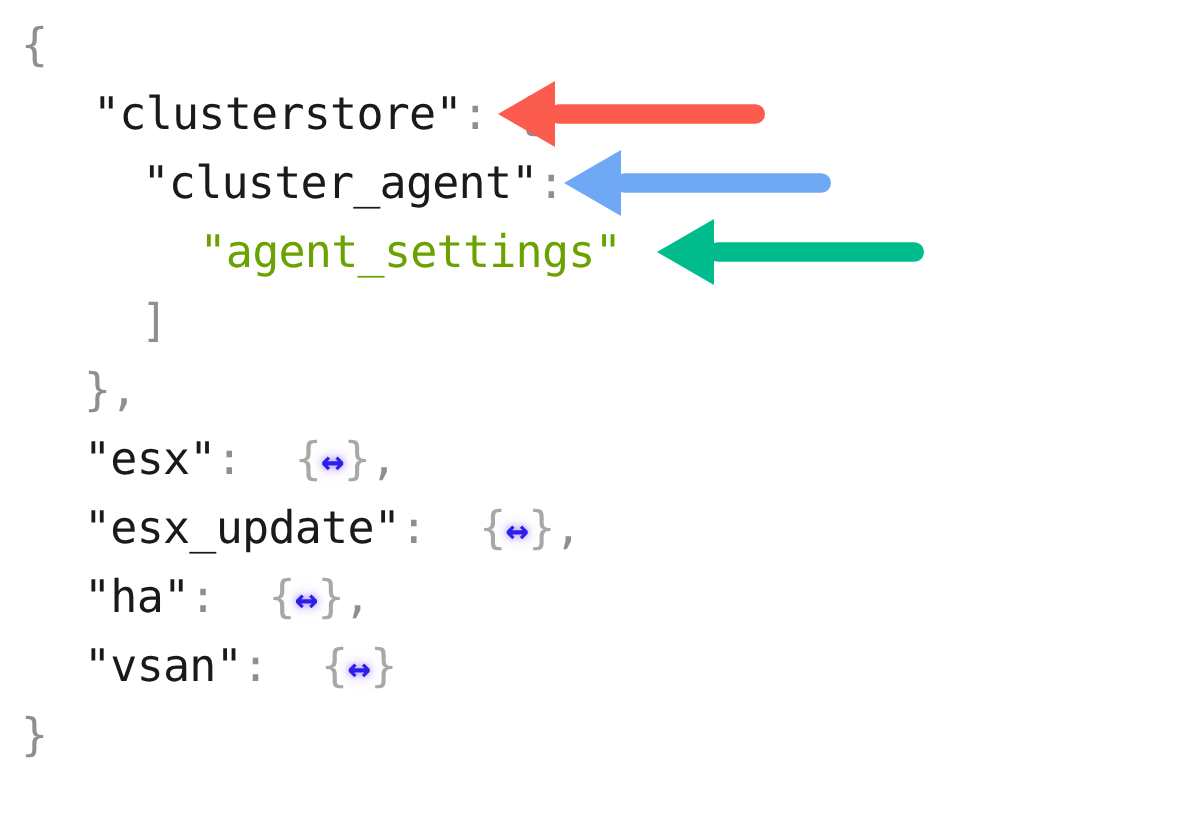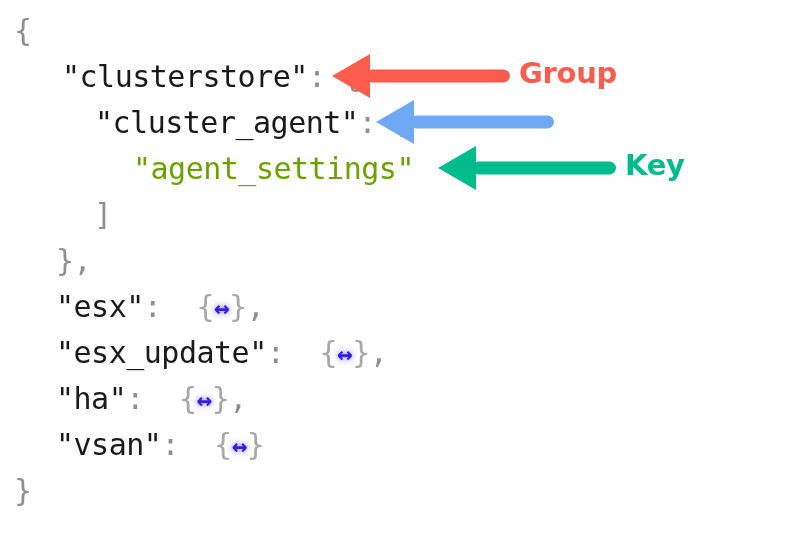--- a/index.html
+++ b/index.html
@@ -112,16 +112,14 @@
   <svg class="annot-arrow" style="left:374px; top:98px;" width="190" height="48" viewBox="0 0 190 48">
     <polygon points="2,24 40,2 40,46" fill="#6fa8f5"></polygon>
     <rect x="36" y="17.5" width="144" height="13" rx="6.5" fill="#6fa8f5"></rect>
   </svg>
 
   <svg class="annot-arrow" style="left:436px; top:144px;" width="190" height="48" viewBox="0 0 190 48">
     <polygon points="2,24 40,2 40,46" fill="#00bc8c"></polygon>
     <rect x="36" y="17.5" width="144" height="13" rx="6.5" fill="#00bc8c"></rect>
   </svg>
 
-  <div class="annot-label lbl-group">Group</div>
-  <div class="annot-label lbl-key">Key</div>
 
 </div>
 
 </body></html>

